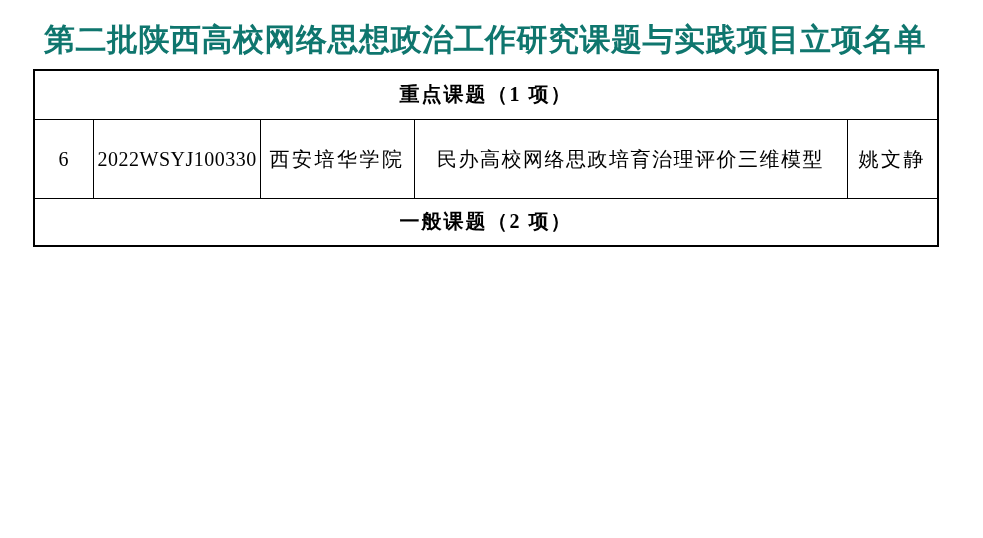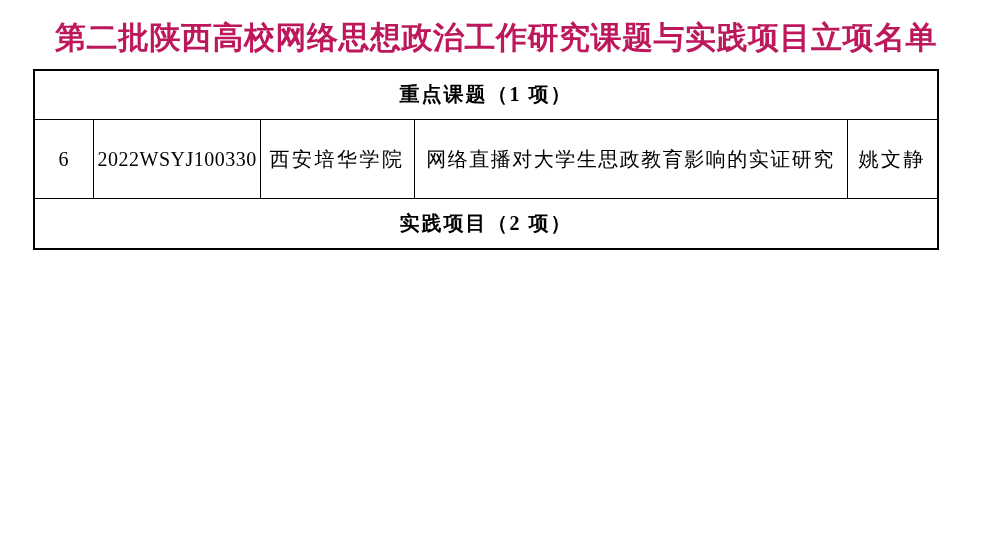--- a/index.html
+++ b/index.html
@@ -9,26 +9,26 @@
     width: 983px;
     height: 538px;
     background: #ffffff;
     overflow: hidden;
     font-family: "Liberation Serif", "DejaVu Serif", serif;
     color: #000000;
   }
   .doc-title {
     margin: 22px 0 0 33px;
     width: 904px;
-    text-align: right;
-    font-family: Liberation Mono, monospace;
+    text-align: center;
+    font-family: Liberation Sans, sans-serif;
     font-weight: bold;
     font-size: 31px;
     line-height: 1.15;
-    color: #be185d;
+    color: #0f766e;
     letter-spacing: 0.5px;
     white-space: nowrap;
   }
   table.project-table {
     margin: 11px 0 0 33px;
     width: 904px;
     border-collapse: collapse;
     table-layout: fixed;
     border: 2px solid #000000;
   }
@@ -73,25 +73,25 @@
     </colgroup>
     <tbody>
 
       <tr class="r-h50">
         <td colspan="5" class="section-cell">重点课题（1 项）</td>
       </tr>
       <tr class="r-h79">
         <td class="seq-cell">6</td>
         <td class="code-cell">2022WSYJ100330</td>
         <td class="school-cell">西安培华学院</td>
-        <td class="project-cell">网络直播对大学生思政教育影响的实证研究</td>
+        <td class="project-cell">民办高校网络思政培育治理评价三维模型</td>
         <td class="leader-cell">姚文静</td>
       </tr>
 
+      <tr class="r-h47">
+        <td colspan="5" class="section-cell">一般课题（2 项）</td>
+      </tr>
 
-      <tr class="r-h50">
-        <td colspan="5" class="section-cell">实践项目（2 项）</td>
-      </tr>
 
     </tbody>
   </table>
 
 </div>
 
 </body></html>

